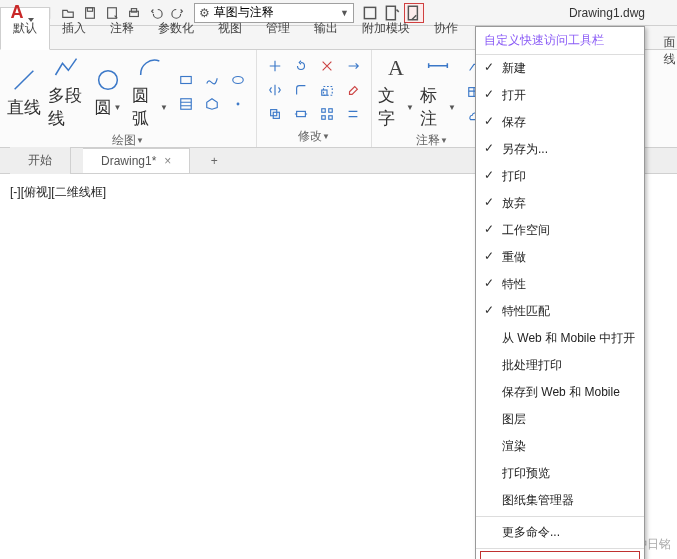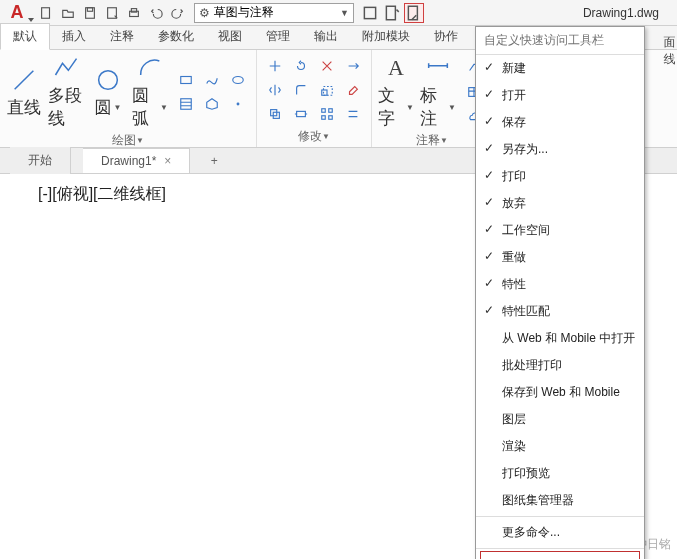--- a/index.html
+++ b/index.html
@@ -9,23 +9,23 @@
 .app-icon::after{content:"";position:absolute;right:-2px;bottom:4px;border-left:3px solid transparent;border-right:3px solid transparent;border-top:4px solid #555;}
 .qat{display:flex;align-items:center;gap:2px;margin-left:4px;}
 .qat-btn{width:20px;height:20px;display:flex;align-items:center;justify-content:center;color:#555;cursor:pointer;}
 .qat-btn svg{width:14px;height:14px;}
 .ws-combo{margin-left:6px;height:20px;border:1px solid #a0a0a0;background:#fff;display:flex;align-items:center;padding:0 4px;min-width:160px;}
 .ws-combo .gear{margin-right:4px;color:#555;}
 .ws-combo .dd{margin-left:auto;color:#555;font-size:9px;}
 .title-btns{display:flex;align-items:center;gap:2px;margin-left:6px;}
 .title-btn{width:20px;height:20px;display:flex;align-items:center;justify-content:center;border:1px solid transparent;}
 .title-btn.hl{border:1px solid #d04040;background:#fdecec;}
-.doc-title{margin-left:auto;margin-right:16px;color:#333;}
+.doc-title{margin-left:auto;margin-right:30px;color:#333;}
 .ribbon-tabs{height:24px;background:#f5f5f5;display:flex;align-items:flex-end;border-bottom:1px solid #cfcfcf;}
-.rtab{padding:4px 12px;color:#444;cursor:pointer;}
+.rtab{padding:12px 12px;color:#444;cursor:pointer;}
 .rtab.active{background:#fff;border:1px solid #cfcfcf;border-bottom:1px solid #fff;margin-bottom:-1px;}
 .ribbon{height:98px;background:#fbfbfb;border-bottom:1px solid #cfcfcf;display:flex;}
 .panel{border-right:1px solid #e0e0e0;display:flex;flex-direction:column;padding:4px 6px 0 6px;}
 .panel-body{flex:1;display:flex;align-items:center;gap:6px;}
 .panel-title{text-align:center;color:#666;font-size:11px;padding:2px 0;display:flex;justify-content:center;align-items:center;gap:0;}
 .panel-title .dd{font-size:8px;}
 .big-btn{display:flex;flex-direction:column;align-items:center;width:36px;gap:2px;cursor:pointer;}
 .big-btn .ic{width:28px;height:28px;display:flex;align-items:center;justify-content:center;}
 .big-btn .lbl{font-size:17px;color:#333;}
 .big-btn .ddw{display:flex;align-items:center;gap:2px;}
@@ -33,23 +33,23 @@
 .smallgrid{display:grid;grid-template-columns:repeat(3,24px);grid-auto-rows:22px;gap:2px;}
 .smallgrid2{display:grid;grid-template-columns:repeat(4,24px);grid-auto-rows:22px;gap:2px;}
 .sbtn{width:24px;height:22px;display:flex;align-items:center;justify-content:center;cursor:pointer;}
 .sbtn svg{width:14px;height:14px;}
 .doctabs{height:26px;background:#eee;border-bottom:1px solid #d0d0d0;display:flex;align-items:center;padding-left:10px;gap:12px;}
 .dtab{padding:5px 18px;background:#eee;border-right:1px solid #d0d0d0;color:#555;cursor:pointer;display:flex;align-items:center;gap:8px;}
 .dtab.active{background:#fff;border-top:1px solid #d0d0d0;}
 .dtab .x{color:#888;font-size:12px;}
 .addtab{width:24px;height:24px;display:flex;align-items:center;justify-content:center;color:#666;cursor:pointer;}
 .viewport{padding:10px;color:#222;}
-.viewlabel{font-size:16px;margin-left:28px;}
+.viewlabel{font-size:12px;}
 .dropdown{position:absolute;top:26px;left:475px;width:170px;background:#fff;border:1px solid #999;box-shadow:2px 2px 4px rgba(0,0,0,0.25);z-index:100;}
-.dd-title{padding:5px 8px;border-bottom:1px solid #ddd;color:#737373;}
+.dd-title{padding:5px 8px;border-bottom:1px solid #ddd;color:#8b5cf6;}
 .dd-item{padding:5px 7px 5px 26px;position:relative;cursor:pointer;color:#222;}
 .dd-item.chk::before{content:"✓";position:absolute;left:8px;color:#333;}
 .dd-sep{height:1px;background:#ddd;margin:2px 0;}
 .dd-item.boxed{border:1px solid #c03030;margin:2px 4px;padding-left:22px;}
 .right-strip{position:absolute;right:0;top:34px;width:15px;color:#444;text-align:center;}
 .watermark{position:absolute;right:6px;bottom:6px;color:#aaa;font-size:12px;}
 svg{stroke:#555;stroke-width:1.3;fill:none;}
 .bluei svg{stroke:#3b78c8;}
 </style>
 </head>

